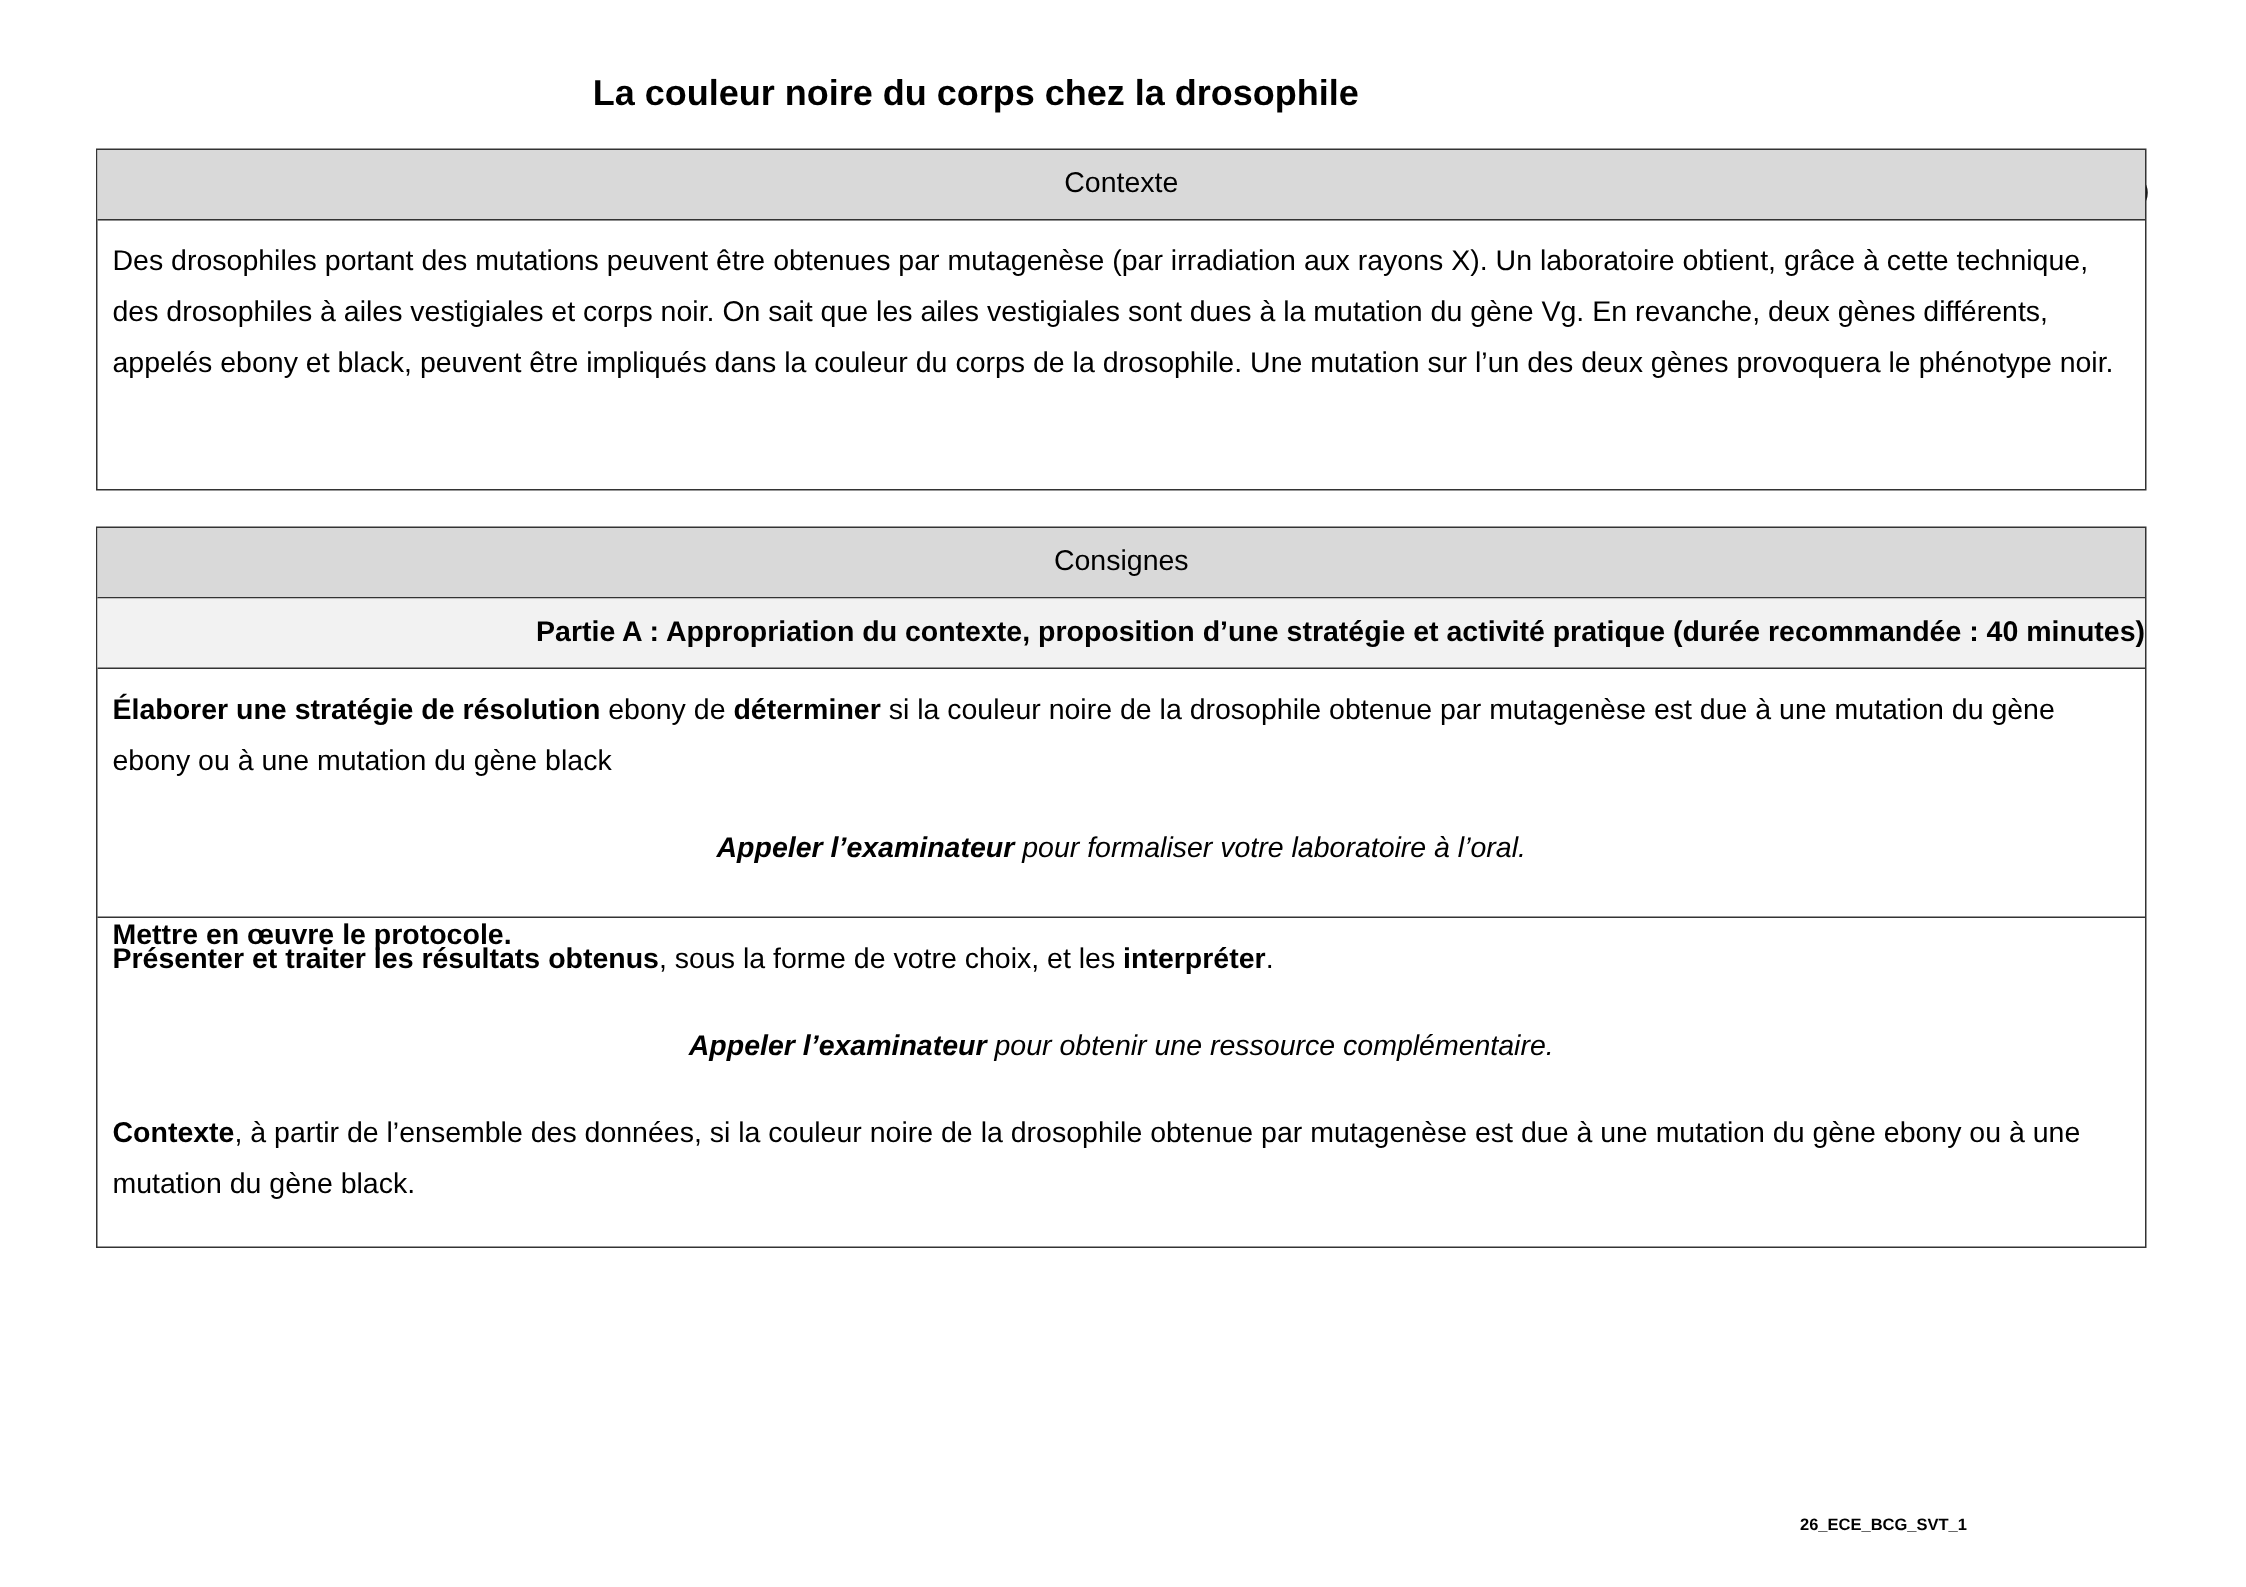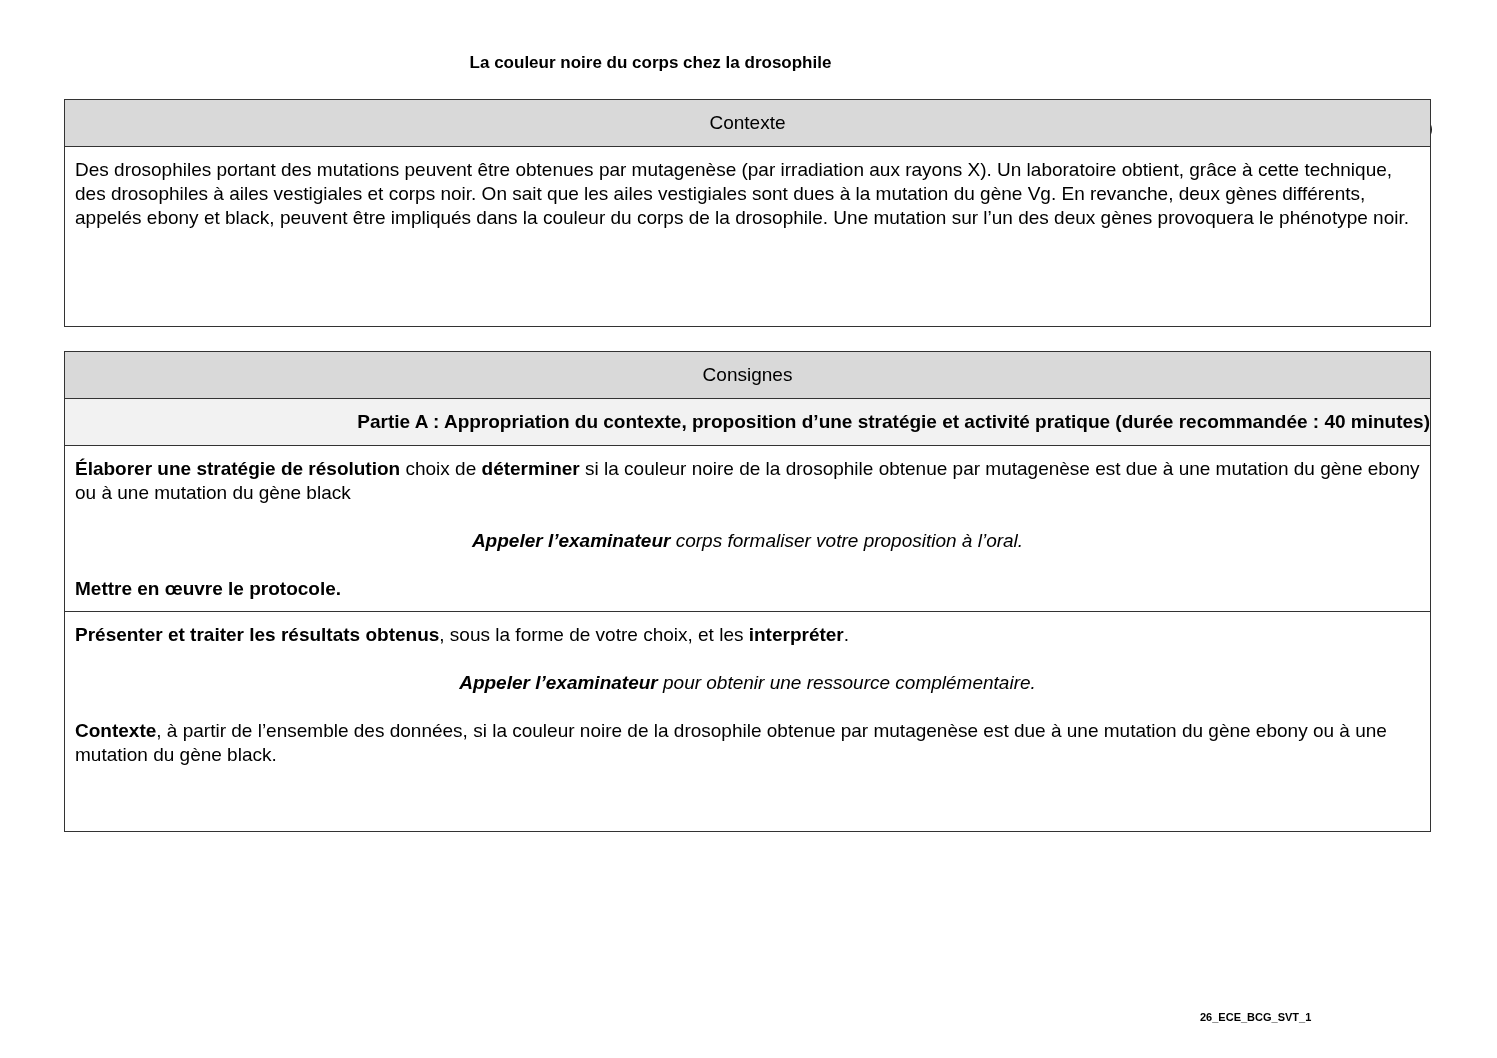--- a/index.html
+++ b/index.html
@@ -15,21 +15,21 @@
       color: #000;
       overflow: hidden;
     }
     .doc-title {
       position: absolute;
       top: 51px;
       left: 0;
       width: 1301px;
       text-align: center;
       font-weight: bold;
-      font-size: 17px;
+      font-size: 24px;
       line-height: 24px;
     }
     .doc-subtitle {
       position: absolute;
       top: 77px;
       right: 64px;
       font-size: 19px;
       line-height: 24px;
       text-align: right;
       margin-top: 39px;
@@ -65,21 +65,21 @@
       height: 46px;
       line-height: 46px;
       padding-left: 10px;
       border-bottom: 1px solid #333;
       border-top: 0;
       text-align: right;
     }
     .body-block {
       padding: 4px 10px 0 10px;
       font-size: 19px;
-      line-height: 24px;
+      line-height: 34px;
     }
     .p {
       margin: 0;
     }
     .p-gap {
       margin-top: 10px;
     }
     .center-line {
       text-align: center;
       font-style: italic;
@@ -115,25 +115,25 @@
     <p class="p">Des drosophiles portant des mutations peuvent être obtenues par mutagenèse (par irradiation aux rayons X). Un laboratoire obtient, grâce à cette technique, des drosophiles à ailes vestigiales et corps noir. On sait que les ailes vestigiales sont dues à la mutation du gène Vg. En revanche, deux gènes différents, appelés ebony et black, peuvent être impliqués dans la couleur du corps de la drosophile. Une mutation sur l’un des deux gènes provoquera le phénotype noir.</p>
   </div>
 </div>
 
 <div class="box box-consignes">
   <div class="hdr">Consignes</div>
 
   <div class="sub-hdr">Partie A : Appropriation du contexte, proposition d’une stratégie et activité pratique (durée recommandée : 40 minutes)</div>
   <div class="body-block partA-body">
     <p class="p">
-      <b>Élaborer une stratégie de résolution</b><span> choix de </span><b>déterminer</b><span> si la couleur noire de la drosophile obtenue par mutagenèse est due à une mutation du gène ebony ou à une mutation du gène black</span>
+      <b>Élaborer une stratégie de résolution</b><span> ebony de </span><b>déterminer</b><span> si la couleur noire de la drosophile obtenue par mutagenèse est due à une mutation du gène ebony ou à une mutation du gène black</span>
     </p>
     <div class="row-sp1"></div>
     <p class="p center-line">
-      <b>Appeler l’examinateur</b><span> corps formaliser votre proposition à l’oral.</span>
+      <b>Appeler l’examinateur</b><span> pour formaliser votre laboratoire à l’oral.</span>
     </p>
     <div class="row-sp1"></div>
     <p class="p" style="font-weight:bold;">Mettre en œuvre le protocole.</p>
   </div>
 
   <div class="body-block partB-body">
     <p class="p">
       <b>Présenter et traiter les résultats obtenus</b><span>, sous la forme de votre choix, et les </span><b>interpréter</b><span>.</span>
     </p>
     <div class="row-sp1"></div>

